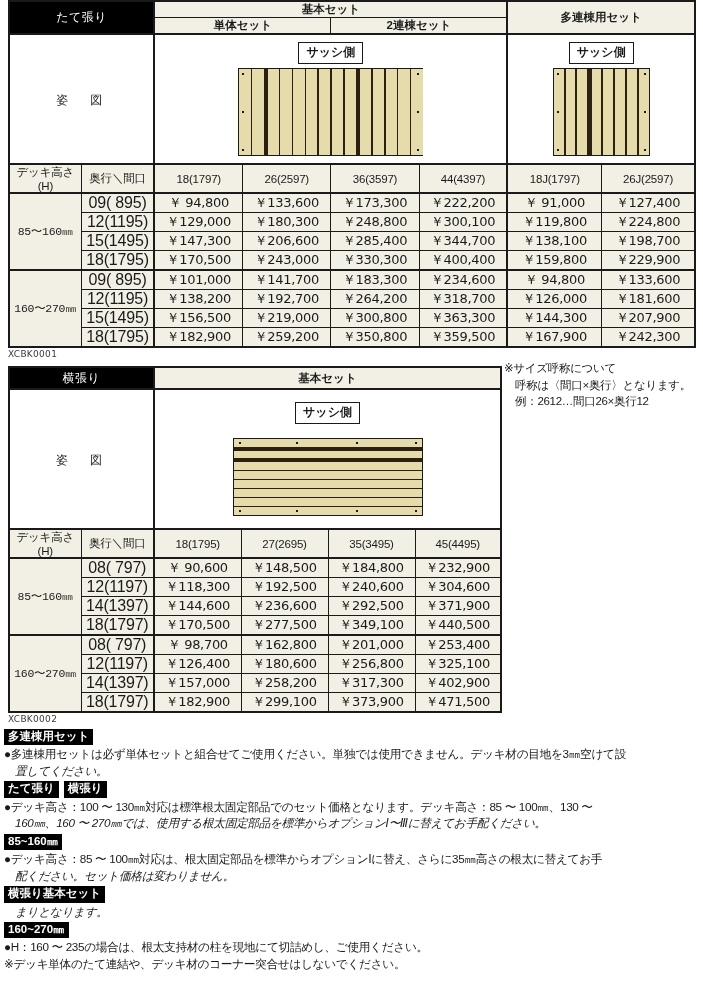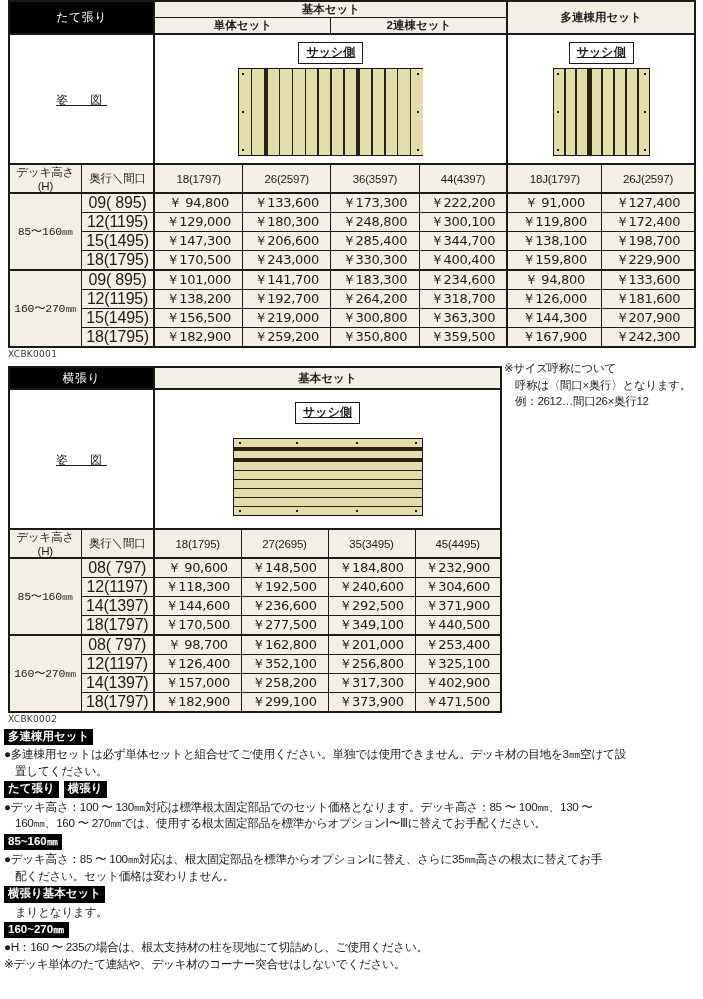--- a/index.html
+++ b/index.html
@@ -50,21 +50,20 @@
   .colhdr {
     background: #f2efe4;
     font-size: 11.5px;
     height: 18px;
     letter-spacing: -0.2px;
   }
   .figure-cell {
     background: #ffffff;
     height: 130px;
     position: relative;
-    text-decoration: underline;
   }
   .figlabel {
     font-size: 12px;
     letter-spacing: 5px;
     color: #1a1a1a;
   }
   .rowgroup {
     background: #f2efe4;
     font-size: 11.5px;
     letter-spacing: -0.3px;
@@ -157,21 +156,21 @@
     letter-spacing: 0px;
     line-height: 1.15;
   }
   .note {
     font-size: 11.7px;
     line-height: 1.42;
     color: #1a1a1a;
     margin: 0 0 2px 0;
     letter-spacing: -0.35px;
   }
-  .note .cont { display: block; padding-left: 11px; }
+  .note .cont { display: block; padding-left: 11px; font-style: italic; }
 </style>
 </head>
 <body>
 
 <div class="page">
 
   <table class="ptable">
     <colgroup>
       <col style="width:72px">
         <col style="width:73px">
@@ -266,21 +265,21 @@
         <td class="price thick-top thick-left">￥  91,000</td>
         <td class="price thick-top">￥127,400</td>
       </tr>
       <tr>
         <td class="depth">12(1195)</td>
         <td class="price thick-left">￥129,000</td>
         <td class="price">￥180,300</td>
         <td class="price">￥248,800</td>
         <td class="price">￥300,100</td>
         <td class="price thick-left">￥119,800</td>
-        <td class="price">￥172,400</td>
+        <td class="price">￥224,800</td>
       </tr>
       <tr>
         <td class="depth">15(1495)</td>
         <td class="price thick-left">￥147,300</td>
         <td class="price">￥206,600</td>
         <td class="price">￥285,400</td>
         <td class="price">￥344,700</td>
         <td class="price thick-left">￥138,100</td>
         <td class="price">￥198,700</td>
       </tr>
@@ -420,21 +419,21 @@
         <td class="rowgroup thick-top" rowspan="4">160〜270㎜</td>
         <td class="depth thick-top">08(  797)</td>
         <td class="price thick-top thick-left">￥  98,700</td>
         <td class="price thick-top">￥162,800</td>
         <td class="price thick-top">￥201,000</td>
         <td class="price thick-top">￥253,400</td>
       </tr>
       <tr>
         <td class="depth">12(1197)</td>
         <td class="price thick-left">￥126,400</td>
-        <td class="price">￥352,100</td>
+        <td class="price">￥180,600</td>
         <td class="price">￥256,800</td>
         <td class="price">￥325,100</td>
       </tr>
       <tr>
         <td class="depth">14(1397)</td>
         <td class="price thick-left">￥157,000</td>
         <td class="price">￥258,200</td>
         <td class="price">￥317,300</td>
         <td class="price">￥402,900</td>
       </tr>

